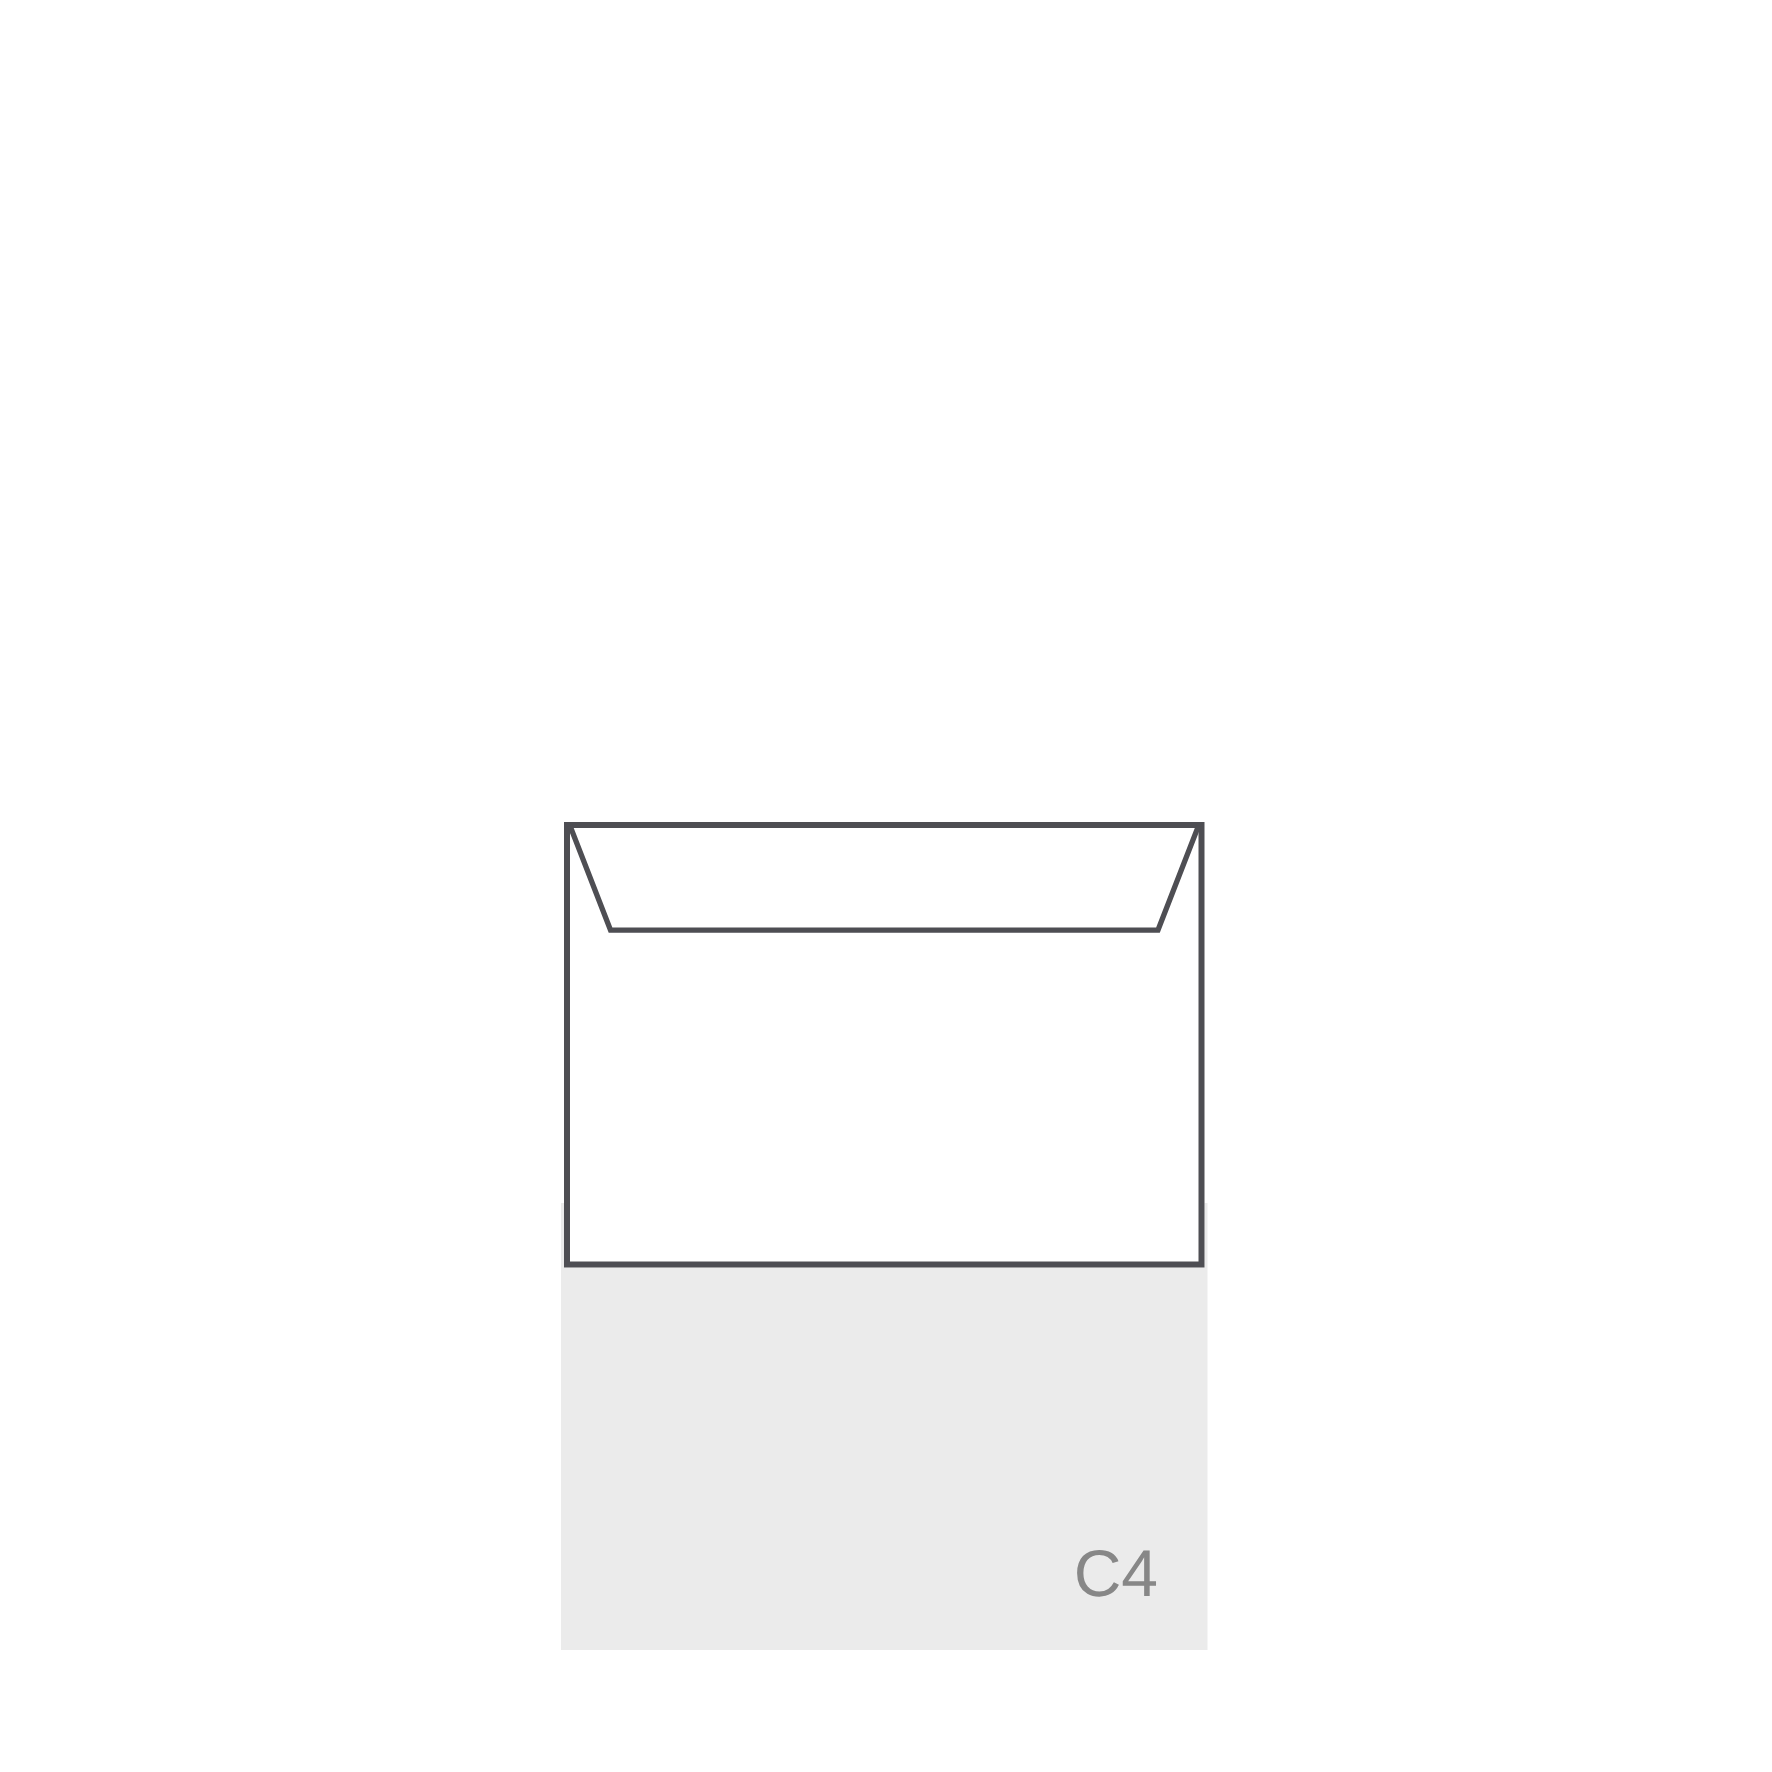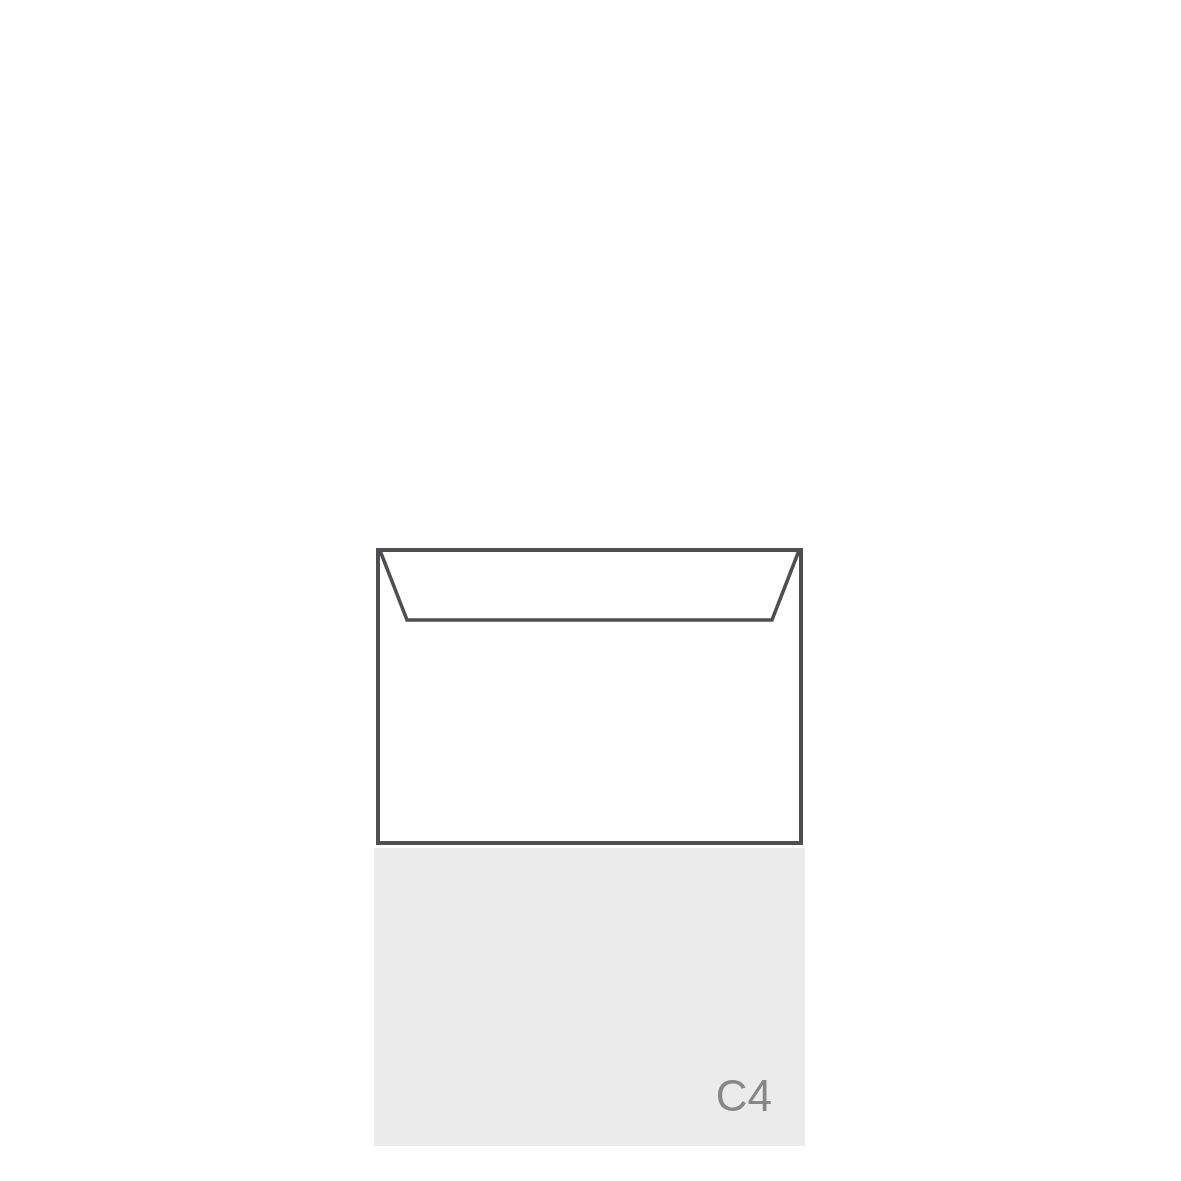--- a/index.html
+++ b/index.html
@@ -12,21 +12,21 @@
     position: relative;
     width: 1181px;
     height: 1181px;
     background: var(--background, #ffffff);
     overflow: hidden;
   }
   
   .paper-panel {
     position: absolute;
     left: 374px;
-    top: 848px;
+    top: 802px;
     width: 431px;
     height: 298px;
     background: var(--panel-bg, #ebebeb);
   }
   .format-label {
     position: absolute;
     right: 33px;
     bottom: 28px;
     font-size: 44px;
     line-height: 1;

